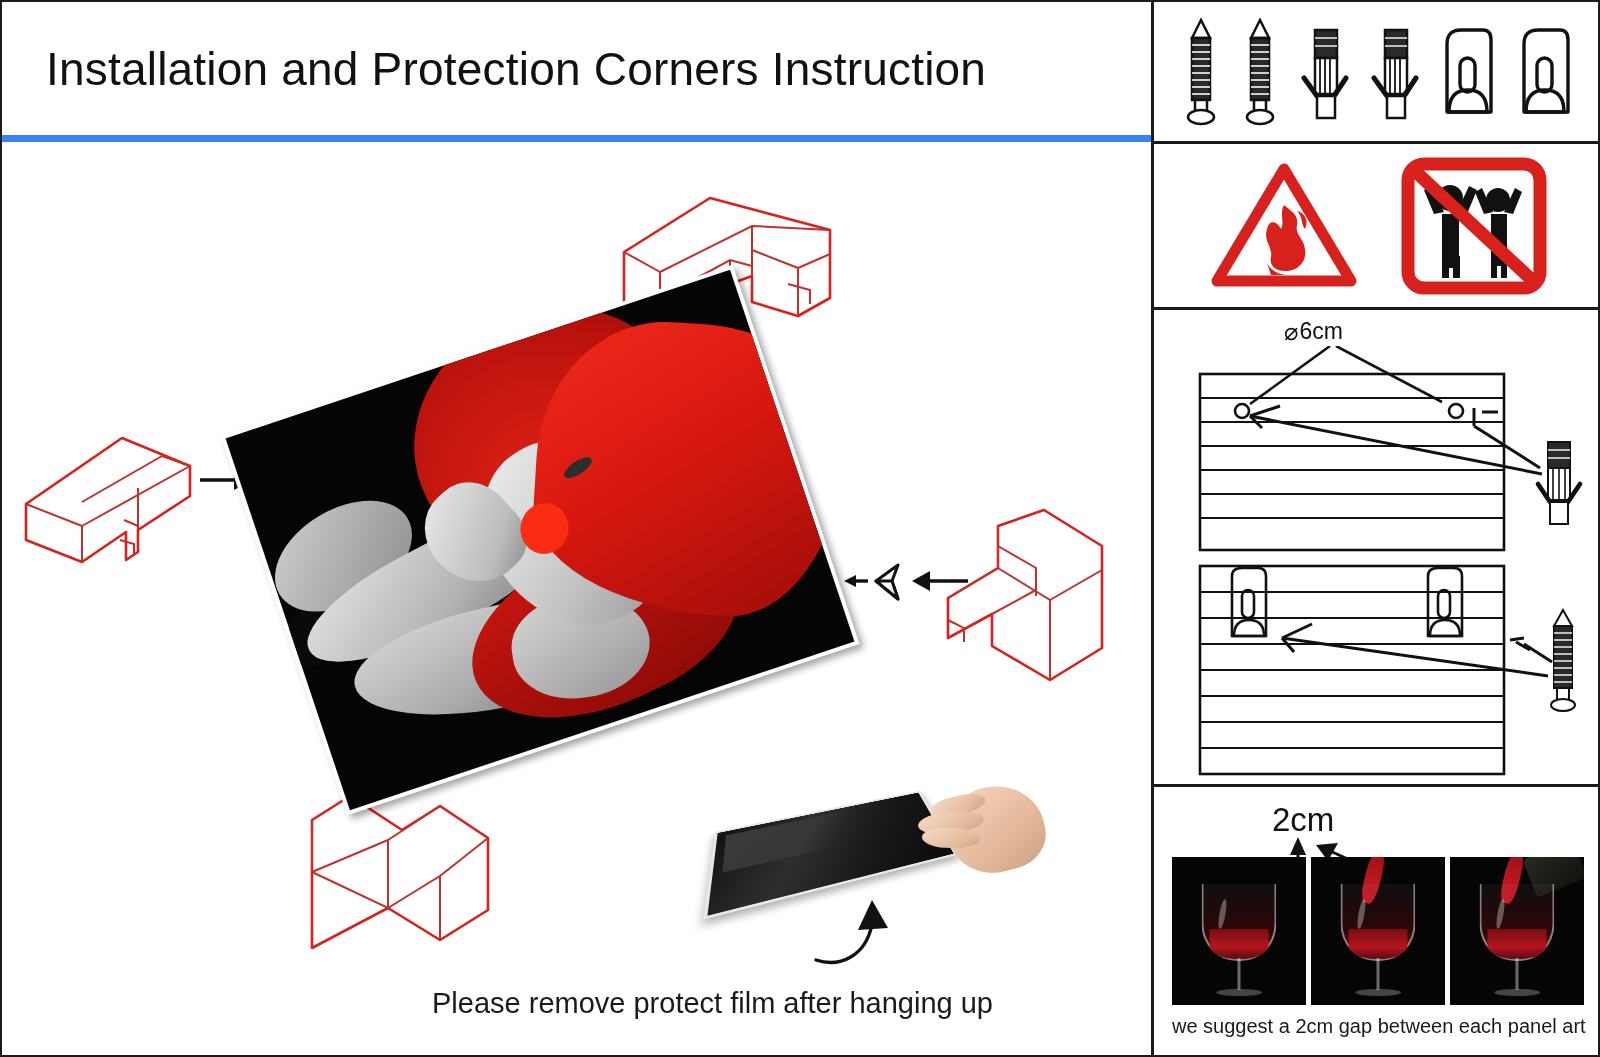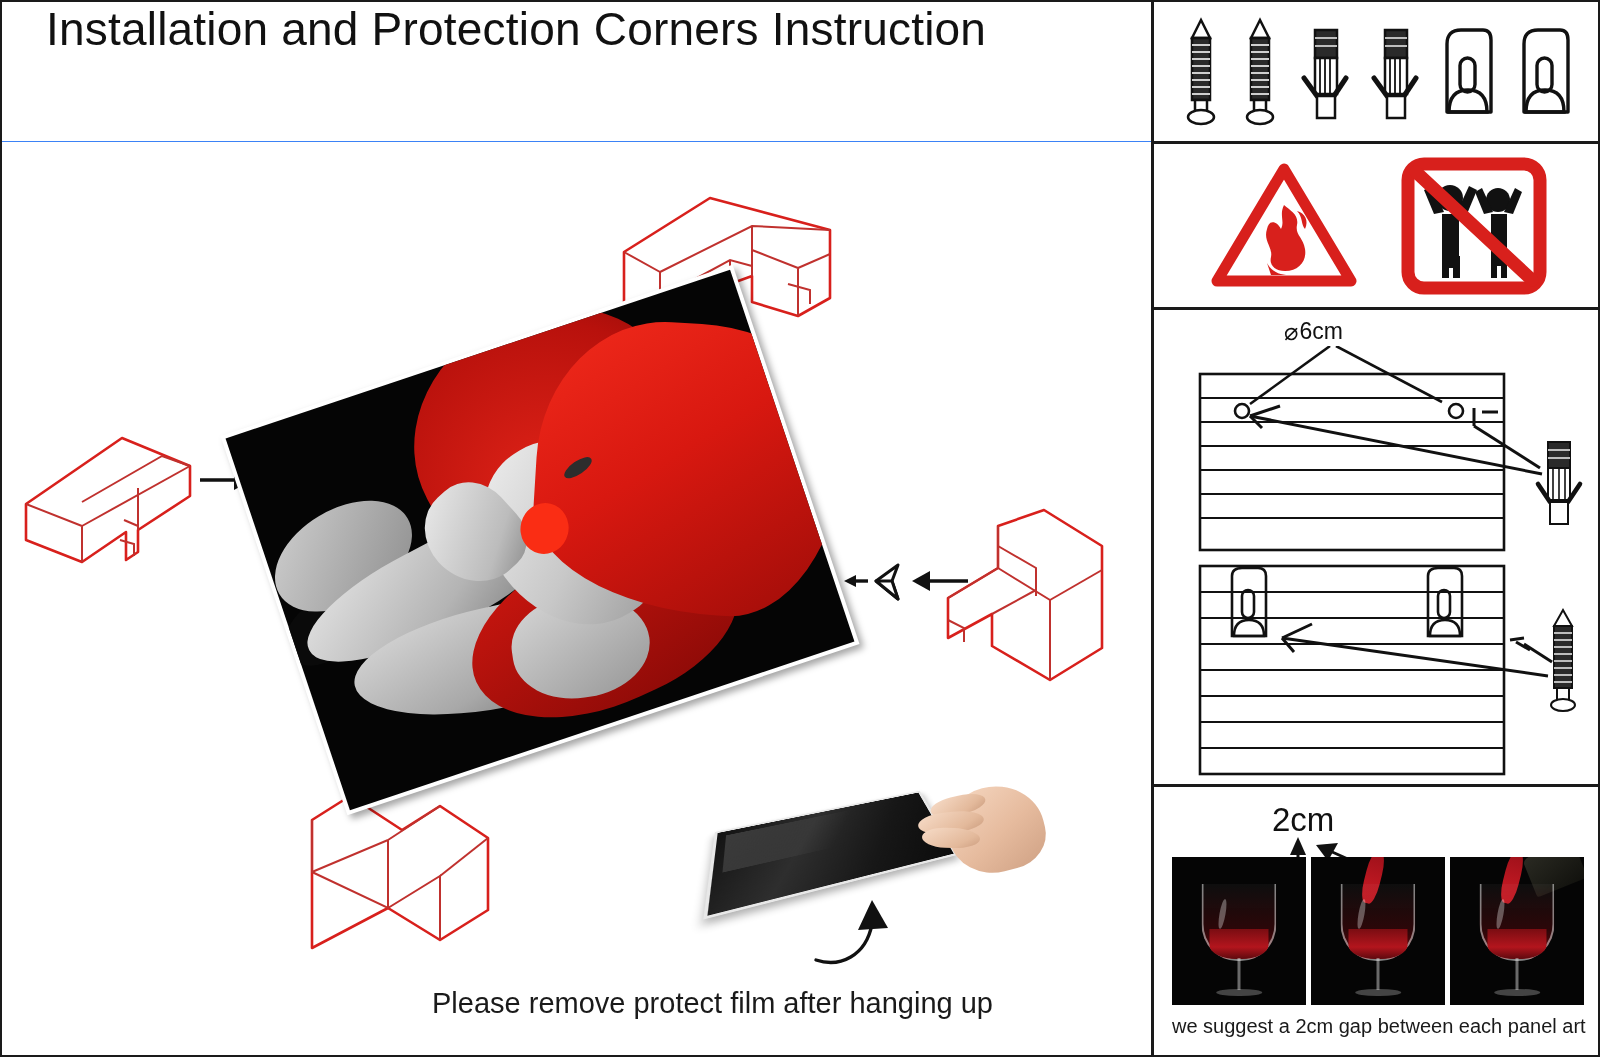--- a/index.html
+++ b/index.html
@@ -18,22 +18,22 @@
 
   
   .left-col {
     position: absolute; left: 0; top: 0;
     width: 1152px; height: 100%;
     border-right: 3px solid #1a1a1a;
   }
   .title-bar {
     position: absolute; left: 0; top: 0;
     width: 100%; height: 140px;
-    border-bottom: 1px solid #3b82f6;
-    display: flex; 
+    border-bottom: 7px solid #3b82f6;
+    display: flex; align-items: center;
   }
   .title-text {
     font-size: 46px; color: #111; letter-spacing: .2px;
     padding-left: 44px; white-space: nowrap;
   }
   .main-stage {
     position: absolute; left: 0; top: 140px;
     width: 100%; height: 915px;
   }
 

